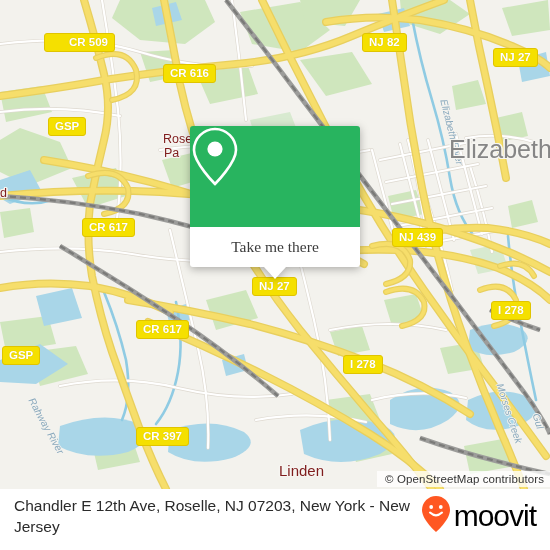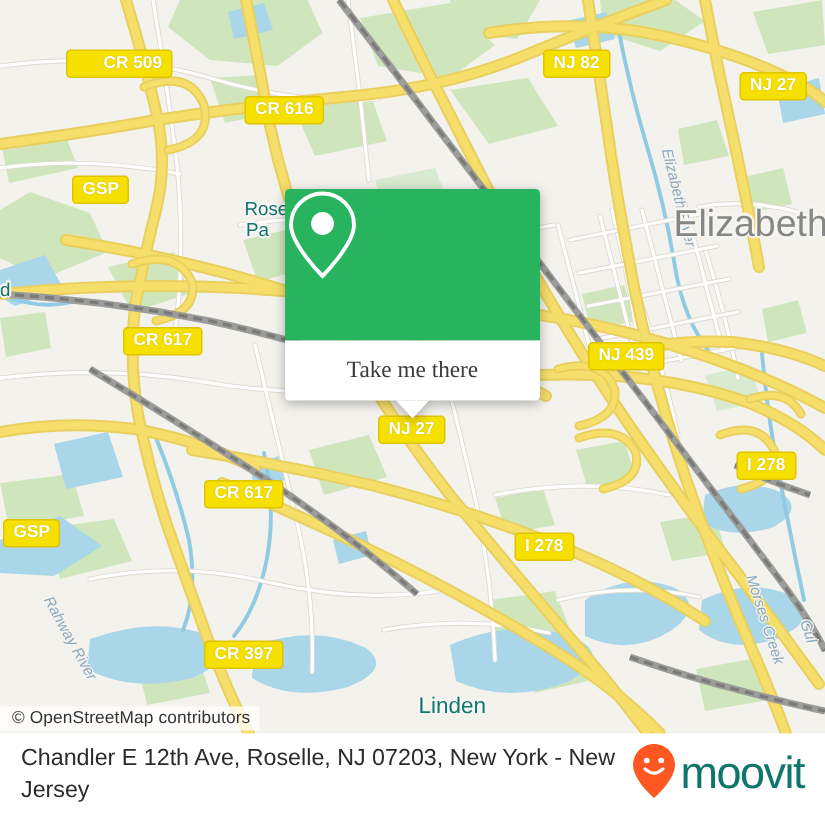--- a/index.html
+++ b/index.html
@@ -12,20 +12,21 @@
 
   
   .map{position:absolute;left:0;top:0;width:550px;height:489px;overflow:hidden;background:#f2f1ec;}
   .map svg{position:absolute;left:0;top:0;}
 
   
   .attrib{
     position:absolute;left:0;bottom:0;height:21px;width:100%;
     display:flex;align-items:center;
     pointer-events:none;
+    justify-content:flex-end;
   }
   .attrib-inner{
     background:rgba(255,255,255,.78);
     font-size:11.5px;color:#333;
     padding:2px 6px 2px 8px;
     letter-spacing:.1px;
   }
 
   
   .shield{
@@ -38,21 +39,21 @@
     padding:2px 6px 3px 6px;
     line-height:12px;
     white-space:nowrap;
     text-shadow:0 0 1px rgba(120,100,0,.35);
     box-sizing:border-box;
   }
 
   
   .place{
     position:absolute;white-space:nowrap;
-    color:#0f766e;
+    color:#7f1d1d;
     font-weight:normal;
     text-shadow:
       -1.4px 0 #f6f5f1, 1.4px 0 #f6f5f1, 0 -1.4px #f6f5f1, 0 1.4px #f6f5f1,
       -1px -1px #f6f5f1, 1px -1px #f6f5f1, -1px 1px #f6f5f1, 1px 1px #f6f5f1;
   }
   .place.big{font-size:25px;color:#868686;}
   .place.mid{font-size:15px;}
   .place.small{font-size:12.5px;line-height:14px;}
   .water-label{
     position:absolute;white-space:nowrap;
@@ -91,21 +92,21 @@
     position:absolute;left:0;top:489px;width:550px;height:54px;
     background:#ffffff;
     display:flex;align-items:center;
     box-sizing:border-box;padding:0 14px 0 14px;
   }
   .footer-title{
     flex:1;font-size:15.5px;color:#2b2b2b;line-height:21px;
     padding-right:10px;
   }
   .brand{display:flex;align-items:center;gap:3px;flex:0 0 auto;}
-  .brand-word{font-size:30px;color:#0f766e;letter-spacing:-1px;line-height:30px;}
+  .brand-word{font-size:30px;color:#000000;letter-spacing:-1px;line-height:30px;}
 </style>
 </head>
 <body>
 
 <div class="app">
 
   <div class="map">
 
     <svg width="550" height="489" viewBox="0 0 550 489">
       <defs>

